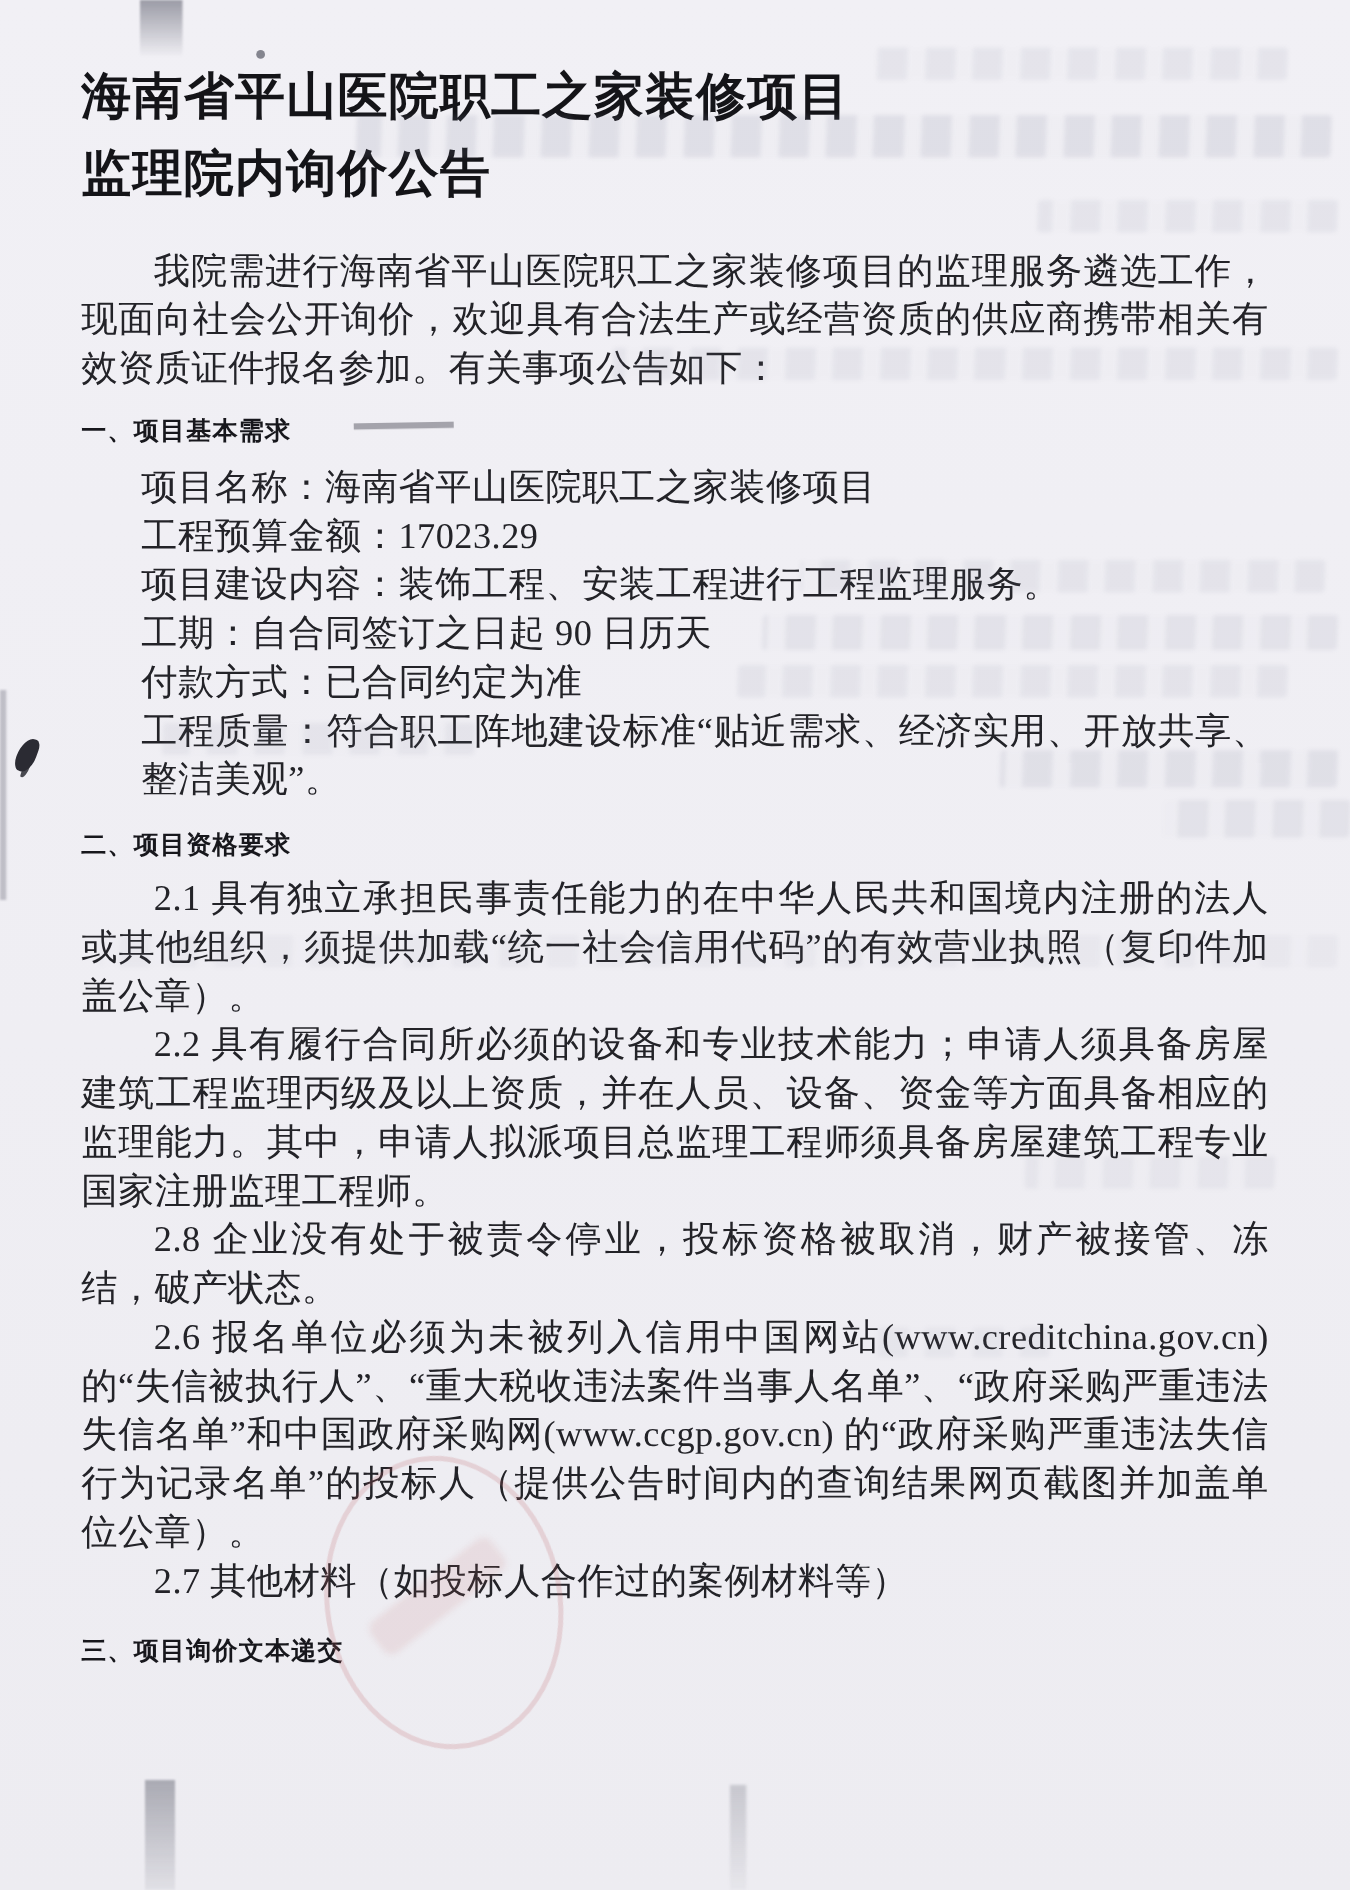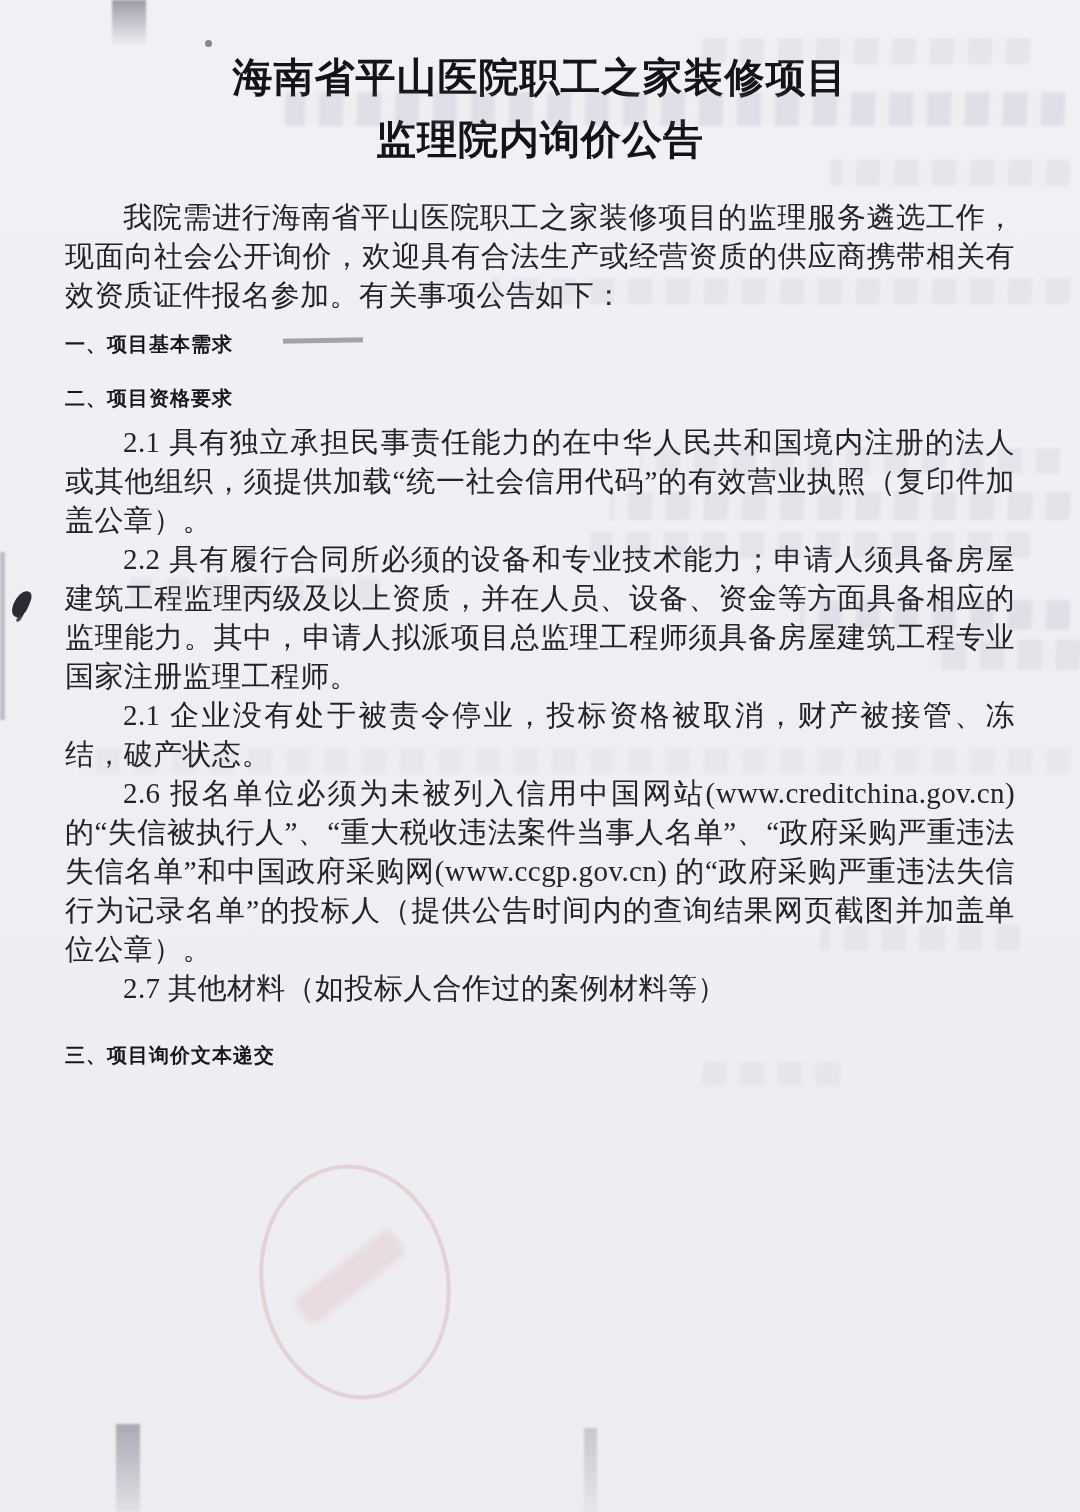--- a/index.html
+++ b/index.html
@@ -12,21 +12,20 @@
     box-sizing:border-box;
     padding:46px 65px 0 65px;
     color:#232328;
     font-family:"Liberation Serif","DejaVu Serif",serif;
     font-size:29px;
     line-height:39px;
     letter-spacing:0.4px;
   }
   .doc-title{
     margin:0;
-    text-align:center;
     font-family:"DejaVu Sans","Liberation Sans",sans-serif;
     font-weight:700;
     font-size:40px;
     line-height:62px;
     letter-spacing:1px;
     color:#141418;
   }
   .doc-title .title-line{display:block;}
   .para{
     margin:0;
@@ -37,21 +36,21 @@
   .sec-heading{
     margin:8px 0 0 0;
     font-family:"DejaVu Sans","Liberation Sans",sans-serif;
     font-weight:700;
     font-size:20px;
     line-height:46px;
     letter-spacing:1px;
     color:#17171c;
   }
   .sec-heading.h1{margin-top:6px;}
-  .sec-heading.h3{margin-top:24px;}
+  .sec-heading.h3{margin-top:12px;}
   .items{margin-top:4px;}
   .item{
     margin:0;
     padding-left:48px;
     text-align:justify;
     text-justify:inter-ideograph;
   }
   .clauses{margin-top:2px;}
   .clause{
     margin:0;
@@ -152,26 +151,34 @@
 
   <h1 class="doc-title">
     <span class="title-line">海南省平山医院职工之家装修项目</span>
     <span class="title-line">监理院内询价公告</span>
   </h1>
 
   <p class="para intro">我院需进行海南省平山医院职工之家装修项目的监理服务遴选工作，现面向社会公开询价，欢迎具有合法生产或经营资质的供应商携带相关有效资质证件报名参加。有关事项公告如下：</p>
 
   <h2 class="sec-heading h1">一、项目基本需求</h2>
 
+  <div class="items">
+    <p class="item">项目名称：海南省平山医院职工之家装修项目</p>
+    <p class="item">工程预算金额：17023.29</p>
+    <p class="item">项目建设内容：装饰工程、安装工程进行工程监理服务。</p>
+    <p class="item">工期：自合同签订之日起 90 日历天</p>
+    <p class="item">付款方式：已合同约定为准</p>
+    <p class="item">工程质量：符合职工阵地建设标准“贴近需求、经济实用、开放共享、整洁美观”。</p>
+  </div>
 
   <h2 class="sec-heading">二、项目资格要求</h2>
 
   <div class="clauses">
     <p class="clause">2.1 具有独立承担民事责任能力的在中华人民共和国境内注册的法人或其他组织，须提供加载“统一社会信用代码”的有效营业执照（复印件加盖公章）。</p>
     <p class="clause">2.2 具有履行合同所必须的设备和专业技术能力；申请人须具备房屋建筑工程监理丙级及以上资质，并在人员、设备、资金等方面具备相应的监理能力。其中，申请人拟派项目总监理工程师须具备房屋建筑工程专业国家注册监理工程师。</p>
-    <p class="clause">2.1 企业没有处于被责令停业，投标资格被取消，财产被接管、冻结，破产状态。</p>
+    <p class="clause">2.8 企业没有处于被责令停业，投标资格被取消，财产被接管、冻结，破产状态。</p>
     <p class="clause">2.6 报名单位必须为未被列入信用中国网站(www.creditchina.gov.cn)的“失信被执行人”、“重大税收违法案件当事人名单”、“政府采购严重违法失信名单”和中国政府采购网(www.ccgp.gov.cn) 的“政府采购严重违法失信行为记录名单”的投标人（提供公告时间内的查询结果网页截图并加盖单位公章）。</p>
     <p class="clause">2.7 其他材料（如投标人合作过的案例材料等）</p>
   </div>
 
   <h2 class="sec-heading h3">三、项目询价文本递交</h2>
 
 </div>
 
 </body></html>

